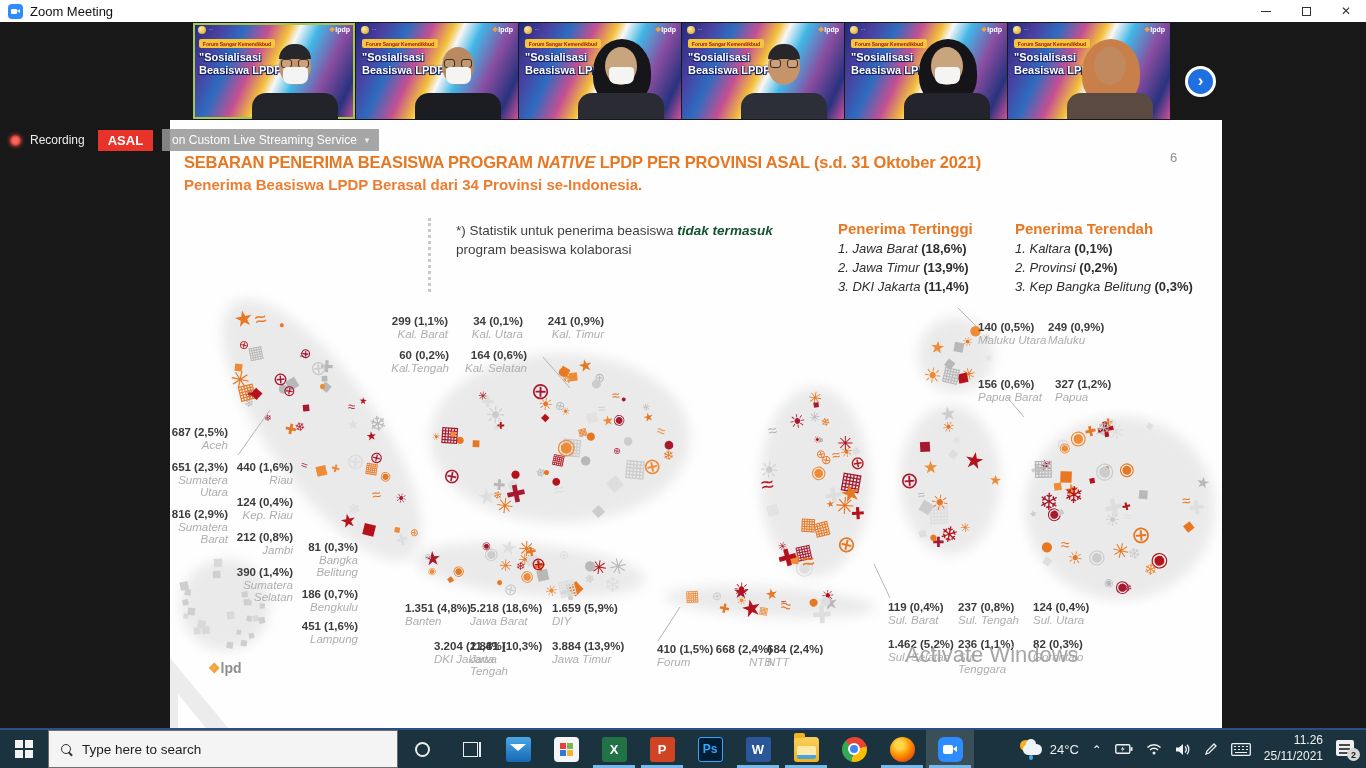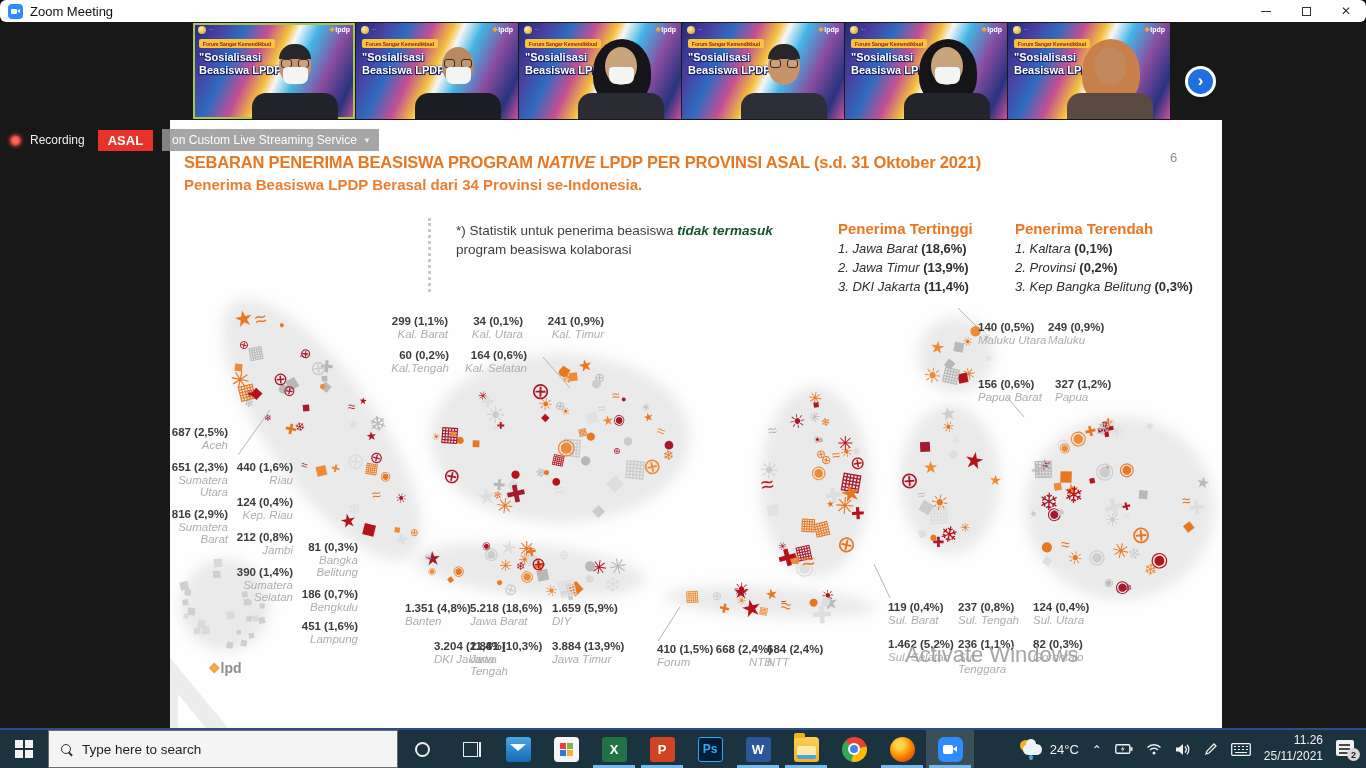--- a/index.html
+++ b/index.html
@@ -2,21 +2,21 @@
 <html><head>
 <meta charset="utf-8">
 <style>
   * { margin:0; padding:0; box-sizing:border-box; }
   html,body { width:1366px; height:768px; overflow:hidden; background:#000;
     font-family:"Liberation Sans", sans-serif; }
   .screen { position:relative; width:1366px; height:768px; }
 
   
   .titlebar { height:22px; background:#fff; display:flex; align-items:center;
-    justify-content:space-between; padding:0 0 0 8px;border-radius:6px; }
+    justify-content:space-between; padding:0 0 0 8px; }
   .titlebar-left { display:flex; align-items:center; gap:7px; font-size:13px; color:#111; }
   .zoom-cam { width:15px; height:15px; background:#2d8cff; border-radius:4px; position:relative; }
   .zoom-cam::before { content:""; position:absolute; left:3px; top:5px; width:6px; height:5px;
     background:#fff; border-radius:1px; }
   .zoom-cam::after { content:""; position:absolute; left:9px; top:5px; border-top:2.5px solid transparent;
     border-bottom:2.5px solid transparent; border-right:3px solid #fff; }
   .wctrls { display:flex; height:22px; }
   .wctrl { width:40px; height:22px; display:flex; align-items:center; justify-content:center; cursor:pointer; }
   .min-glyph { width:10px; height:1px; background:#333; display:block; }
   .max-glyph { width:9px; height:9px; border:1px solid #333; display:block; }

